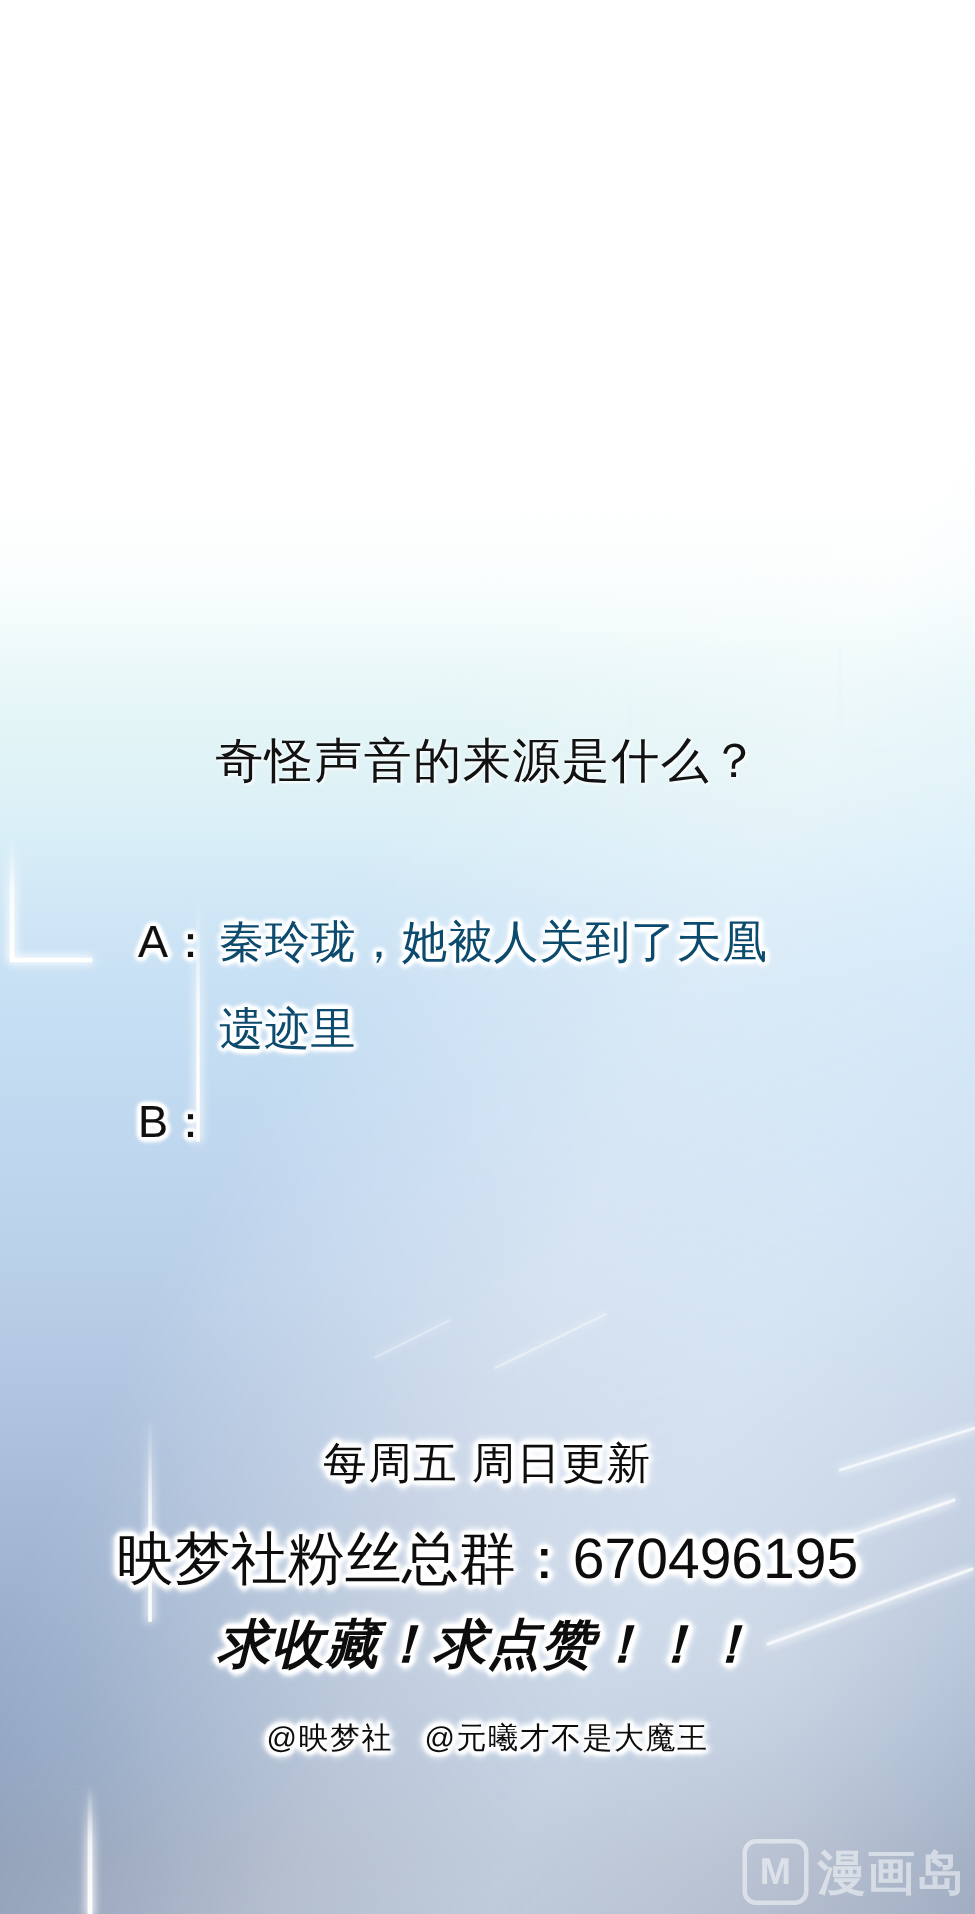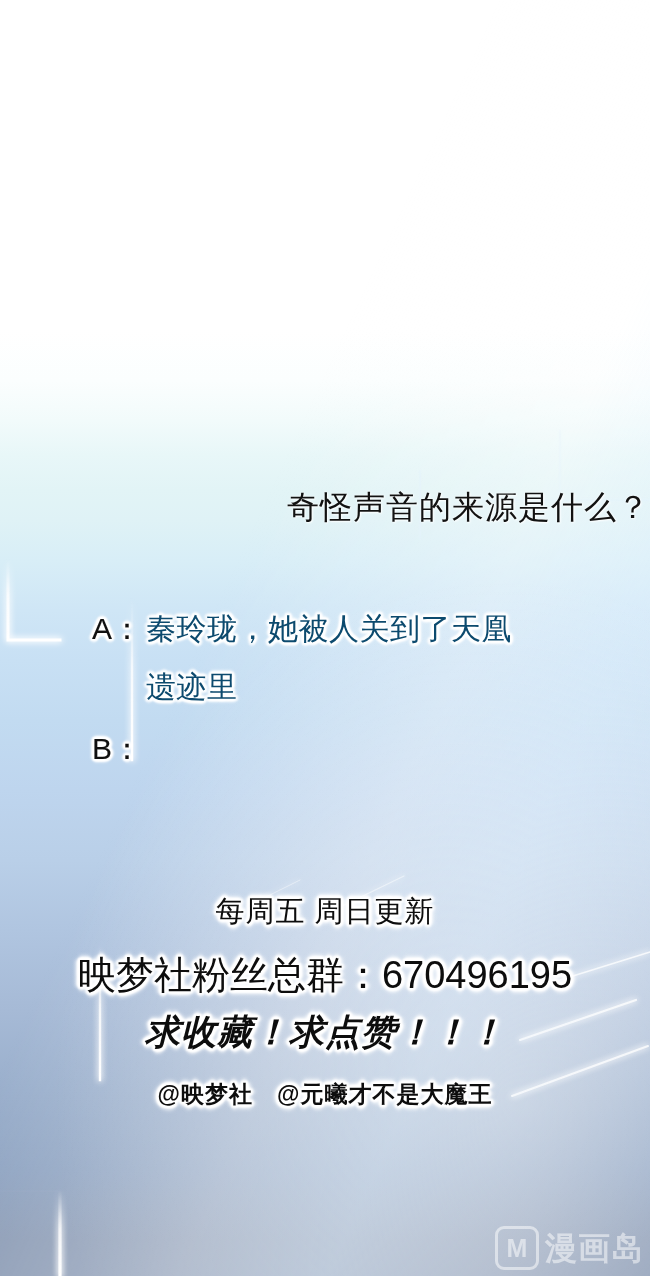--- a/index.html
+++ b/index.html
@@ -62,21 +62,21 @@
   .content{
     position:absolute;
     left:0;top:0;
     width:650px;height:1276px;
   }
 
   .q-title{
     position:absolute;
     left:0;right:0;
     top:487px;
-    text-align:right;
+    text-align:center;
     font-size:32px;
     line-height:40px;
     letter-spacing:1px;
     color:#121212;
     font-weight:400;
     text-shadow:
        0 0 2px rgba(255,255,255,.95),
        1px 1px 2px rgba(255,255,255,.9);
     white-space:nowrap;
   }
@@ -115,21 +115,21 @@
     text-shadow:
       2px 0 2px #fff, -2px 0 2px #fff, 0 2px 2px #fff, 0 -2px 2px #fff,
       2px 2px 2px #fff, -2px -2px 2px #fff, 2px -2px 2px #fff, -2px 2px 2px #fff,
       3px 0 3px #fff, -3px 0 3px #fff, 0 3px 3px #fff, 0 -3px 3px #fff;
   }
 
   
   .promo{
     position:absolute;
     left:0;right:0;
-    top:888px;
+    top:953px;
     text-align:center;
   }
   .promo-line{
     color:#0d0d0d;
     text-shadow:
       2px 0 2px #fff, -2px 0 2px #fff, 0 2px 2px #fff, 0 -2px 2px #fff,
       2px 2px 2px #fff, -2px -2px 2px #fff, 2px -2px 2px #fff, -2px 2px 2px #fff,
       3px 0 3px #fff, -3px 0 3px #fff, 0 3px 3px #fff, 0 -3px 3px #fff,
       4px 0 4px #fff, -4px 0 4px #fff, 0 4px 4px #fff, 0 -4px 4px #fff;
     white-space:nowrap;
@@ -148,23 +148,23 @@
   }
   .promo-cta{
     font-size:35px;
     line-height:52px;
     font-weight:700;
     letter-spacing:1px;
     margin-bottom:18px;
     font-style:italic;
   }
   .promo-credits{
-    font-size:23px;
+    font-size:20px;
     line-height:36px;
-    font-weight:700;
+    font-weight:400;
     letter-spacing:1px;
   }
 
   
   .watermark{
     position:absolute;
     right:6px;
     bottom:6px;
     display:flex;
     align-items:center;

